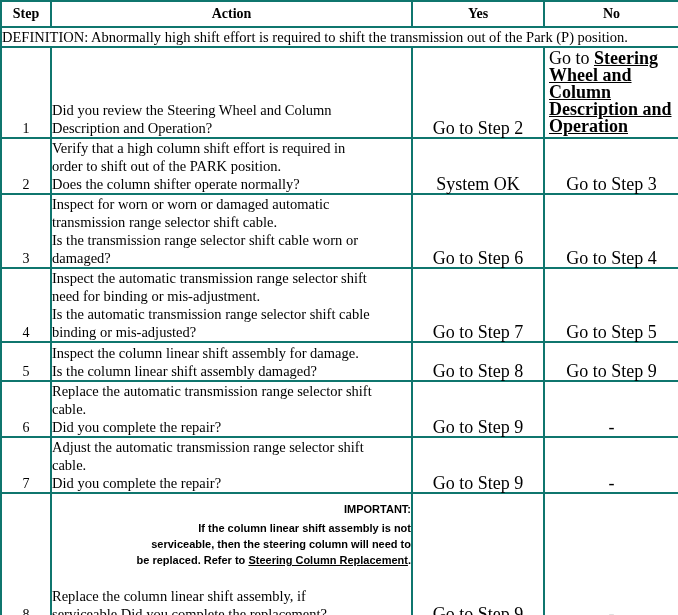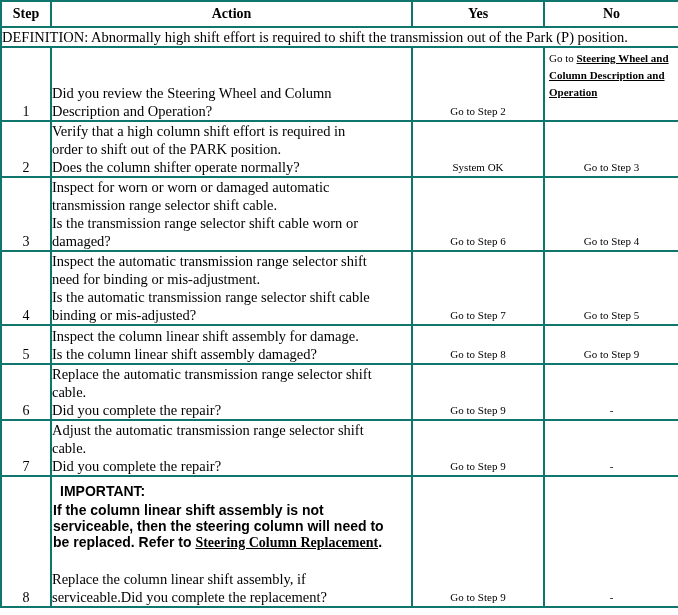--- a/index.html
+++ b/index.html
@@ -69,21 +69,21 @@
     vertical-align: top;
     font-size: 14.5px;
     line-height: 18px;
     padding: 2px 4px 2px 5px;
   }
 
   
   .result-cell {
     text-align: center;
     vertical-align: bottom;
-    font-size: 11px;
+    font-size: 18px;
     line-height: 18px;
     padding: 2px 3px 3px 3px;
   }
   .result-cell.top-align {
     vertical-align: top;
     text-align: left;
     padding: 2px 2px 2px 4px;
     line-height: 17px;
   }
 
@@ -93,32 +93,33 @@
   
   .doc-link {
     font-weight: bold;
     text-decoration: underline;
   }
 
   
   .important-block {
     font-family: "Liberation Sans", "DejaVu Sans", sans-serif;
     font-weight: bold;
-    font-size: 14px;
+    font-size: 11px;
     line-height: 16px;
+    text-align: right;
   }
   .important-title {
     padding-left: 8px;
     padding-bottom: 3px;
   }
   .important-body {
     padding-left: 1px;
   }
   .important-body .doc-link {
-    font-family: Liberation Serif, serif;
+    font-family: Liberation Sans, sans-serif;
     font-weight: bold;
     text-decoration: underline;
   }
   .important-spacer { height: 19px; }
   .action-followup {
     font-family: "Liberation Serif", "DejaVu Serif", serif;
     font-weight: normal;
     font-size: 14.5px;
     line-height: 18px;
   }

